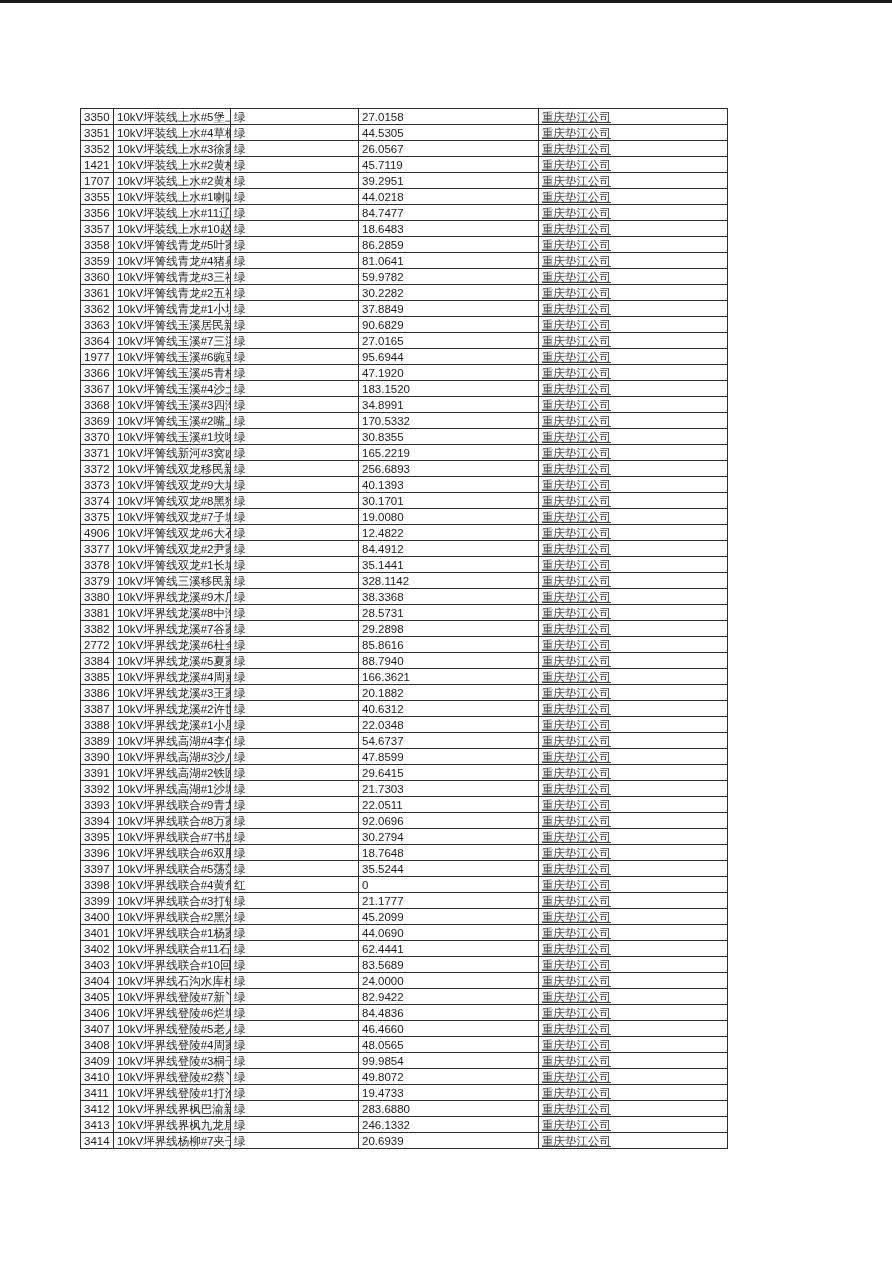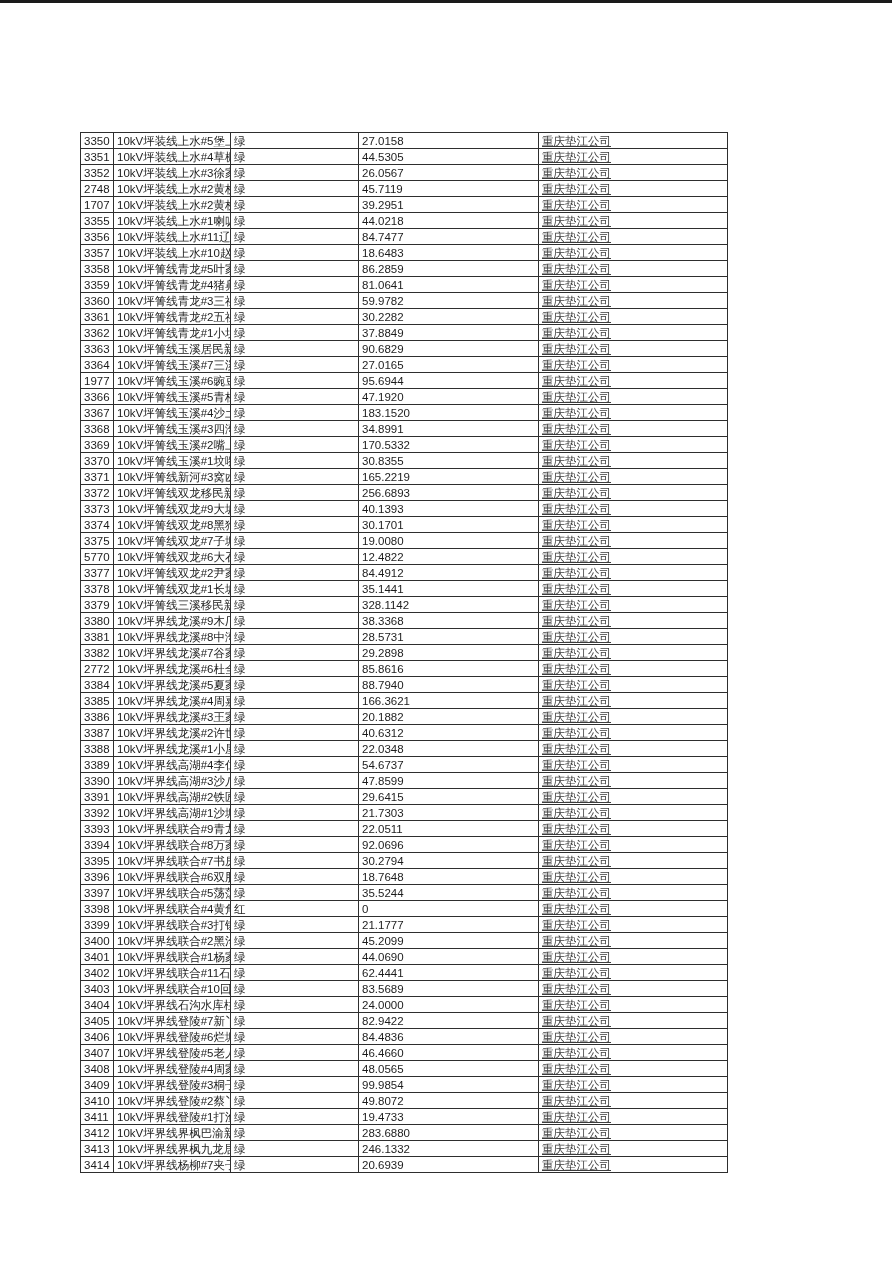--- a/index.html
+++ b/index.html
@@ -5,21 +5,21 @@
   * { margin:0; padding:0; box-sizing:border-box; }
   html,body { background:#ffffff; }
   body {
     width:892px; height:1262px; position:relative; overflow:hidden;
     font-family:"Liberation Sans", sans-serif;
   }
   .top-line { position:absolute; left:0; top:0; width:892px; height:3px; background:#1a1a1a; }
   table.report {
     position:absolute; left:80px; top:108px; width:647px;
     border-collapse:collapse; table-layout:fixed;
-    font-size:11.5px; color:#1c1c1c;margin-top:24px;
+    font-size:11.5px; color:#1c1c1c;
   }
   table.report td {
     border:1px solid #2e2e2e; height:16px; line-height:14px;
     white-space:nowrap; overflow:hidden; vertical-align:middle;
     padding:0 0 0 3px;
   }
   td.c-id     { width:33px;  }
   td.c-name   { width:117px; }
   td.c-status { width:128px; padding-left:2px; }
   td.c-value  { width:180px; padding-left:4px; }
@@ -57,21 +57,21 @@
     <td class="c-id">3352</td>
     <td class="c-name">10kV坪装线上水#3徐家岩</td>
     <td class="c-status">绿</td>
     <td class="c-value">26.0567</td>
     <td class="c-company">
       <span class="link">重庆垫江公司</span>
     </td>
   </tr>
 
   <tr>
-    <td class="c-id">2748</td>
+    <td class="c-id">1421</td>
     <td class="c-name">10kV坪装线上水#2黄桷湾</td>
     <td class="c-status">绿</td>
     <td class="c-value">45.7119</td>
     <td class="c-company">
       <span class="link">重庆垫江公司</span>
     </td>
   </tr>
 
   <tr>
     <td class="c-id">1707</td>
@@ -287,21 +287,21 @@
     <td class="c-id">3375</td>
     <td class="c-name">10kV坪箐线双龙#7子塘湾</td>
     <td class="c-status">绿</td>
     <td class="c-value">19.0080</td>
     <td class="c-company">
       <span class="link">重庆垫江公司</span>
     </td>
   </tr>
 
   <tr>
-    <td class="c-id">5770</td>
+    <td class="c-id">4906</td>
     <td class="c-name">10kV坪箐线双龙#6大石桥</td>
     <td class="c-status">绿</td>
     <td class="c-value">12.4822</td>
     <td class="c-company">
       <span class="link">重庆垫江公司</span>
     </td>
   </tr>
 
   <tr>
     <td class="c-id">3377</td>

